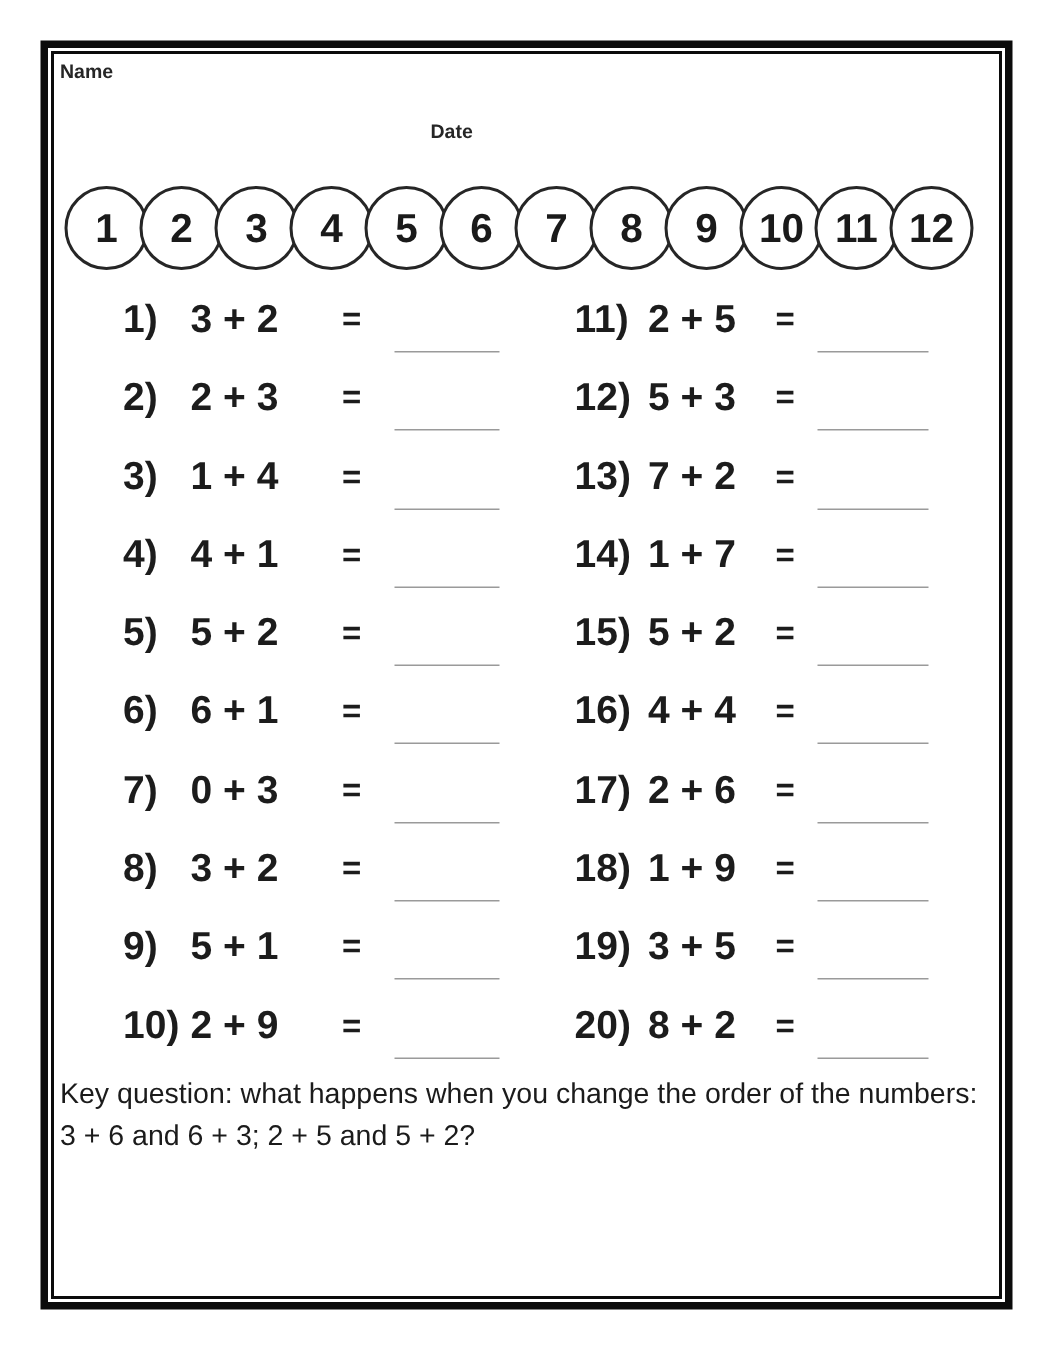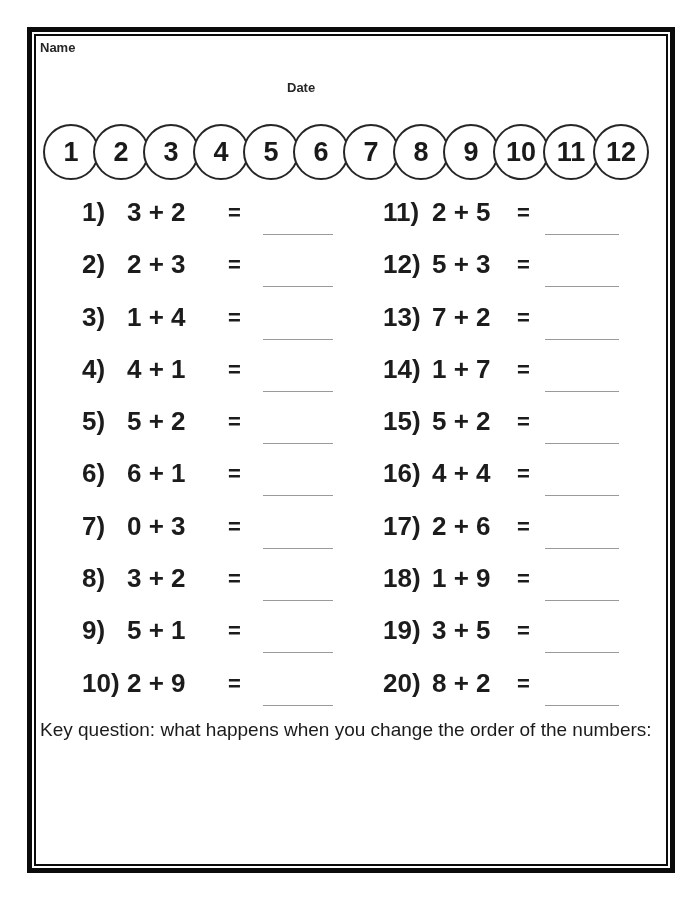--- a/index.html
+++ b/index.html
@@ -222,15 +222,16 @@
     <div class="prow">
       <span class="pnum">20)</span>
       <span class="pexpr">8 + 2</span>
       <span class="peq">=</span>
       <div class="aline"></div>
     </div>
   </div>
 
   <div class="key-question">
     <div>Key question: what happens when you change the order of the numbers:</div>
+    <div>3 + 6 and 6 + 3; 2 + 5 and 5 + 2?</div>
   </div>
 
 </div>
 
 </body></html>

